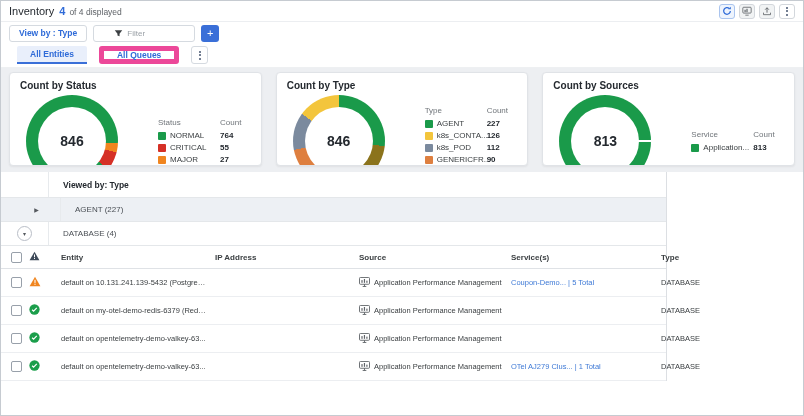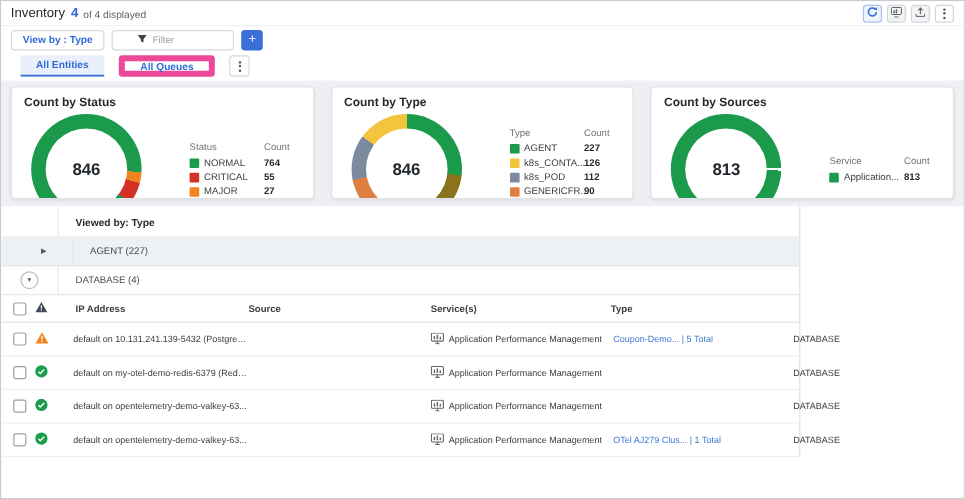--- a/index.html
+++ b/index.html
@@ -288,20 +288,21 @@
         </div>
       <div class="col-sev">
         <span>
           <svg width="11" height="10" viewBox="0 0 12 11">
               <path d="M6 .8 11.4 10.2H.6Z" fill="#3e4a59"></path>
               <rect x="5.45" y="3.8" width="1.1" height="3.1" fill="#fff"></rect>
               <rect x="5.45" y="7.7" width="1.1" height="1.1" fill="#fff"></rect>
             </svg>
         </span>
       </div>
+      <div class="col-entity">Entity</div>
       <div class="col-ip">IP Address</div>
       <div class="col-source">Source</div>
       <div class="col-svc">Service(s)</div>
       <div class="col-type">Type</div>
     </div>
 
     <div class="trow">
       <div class="col-check">
           <span class="cb"></span>
         </div>

